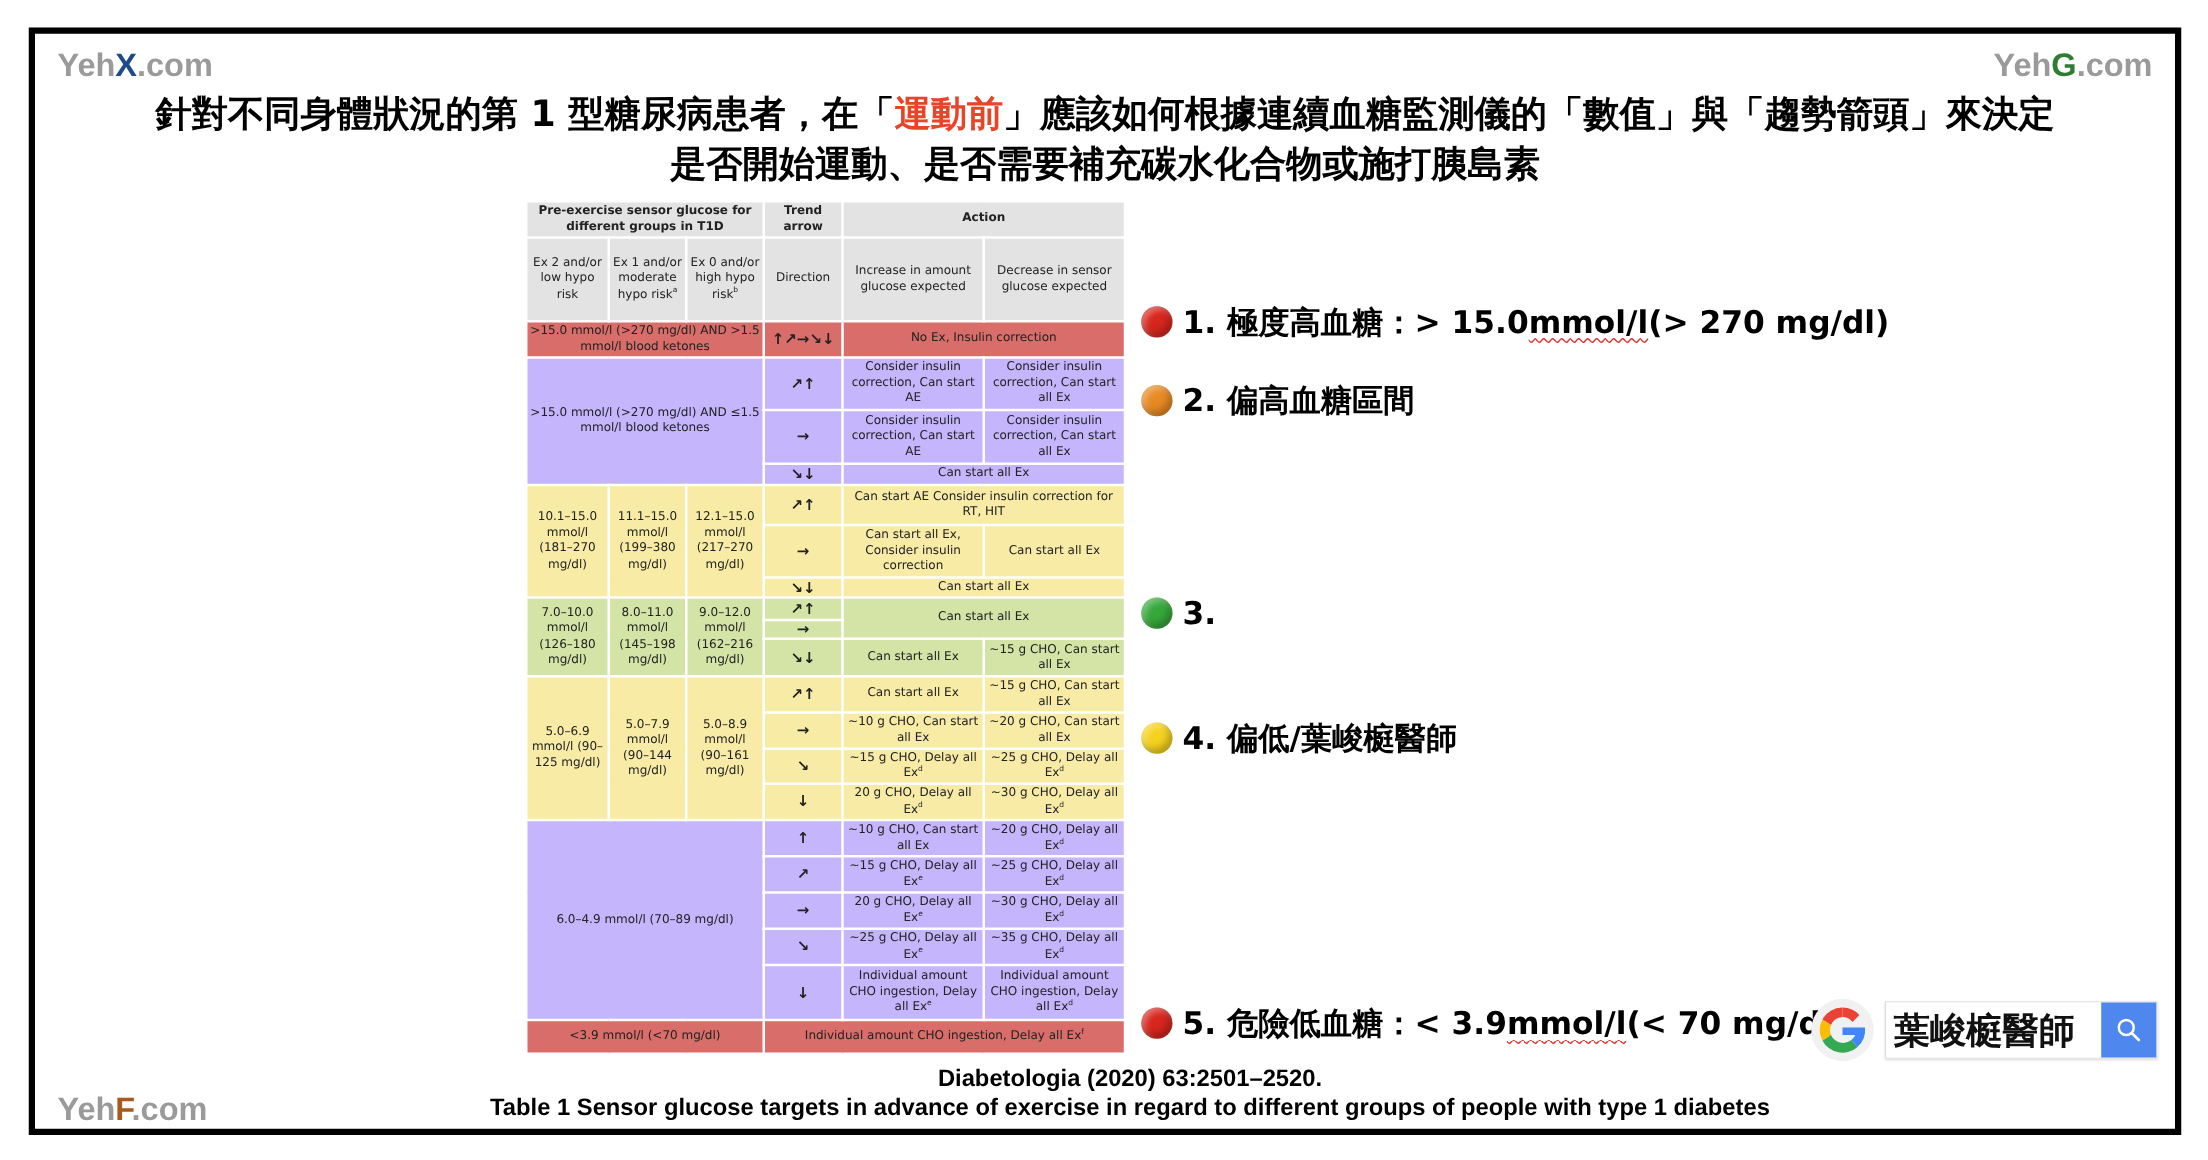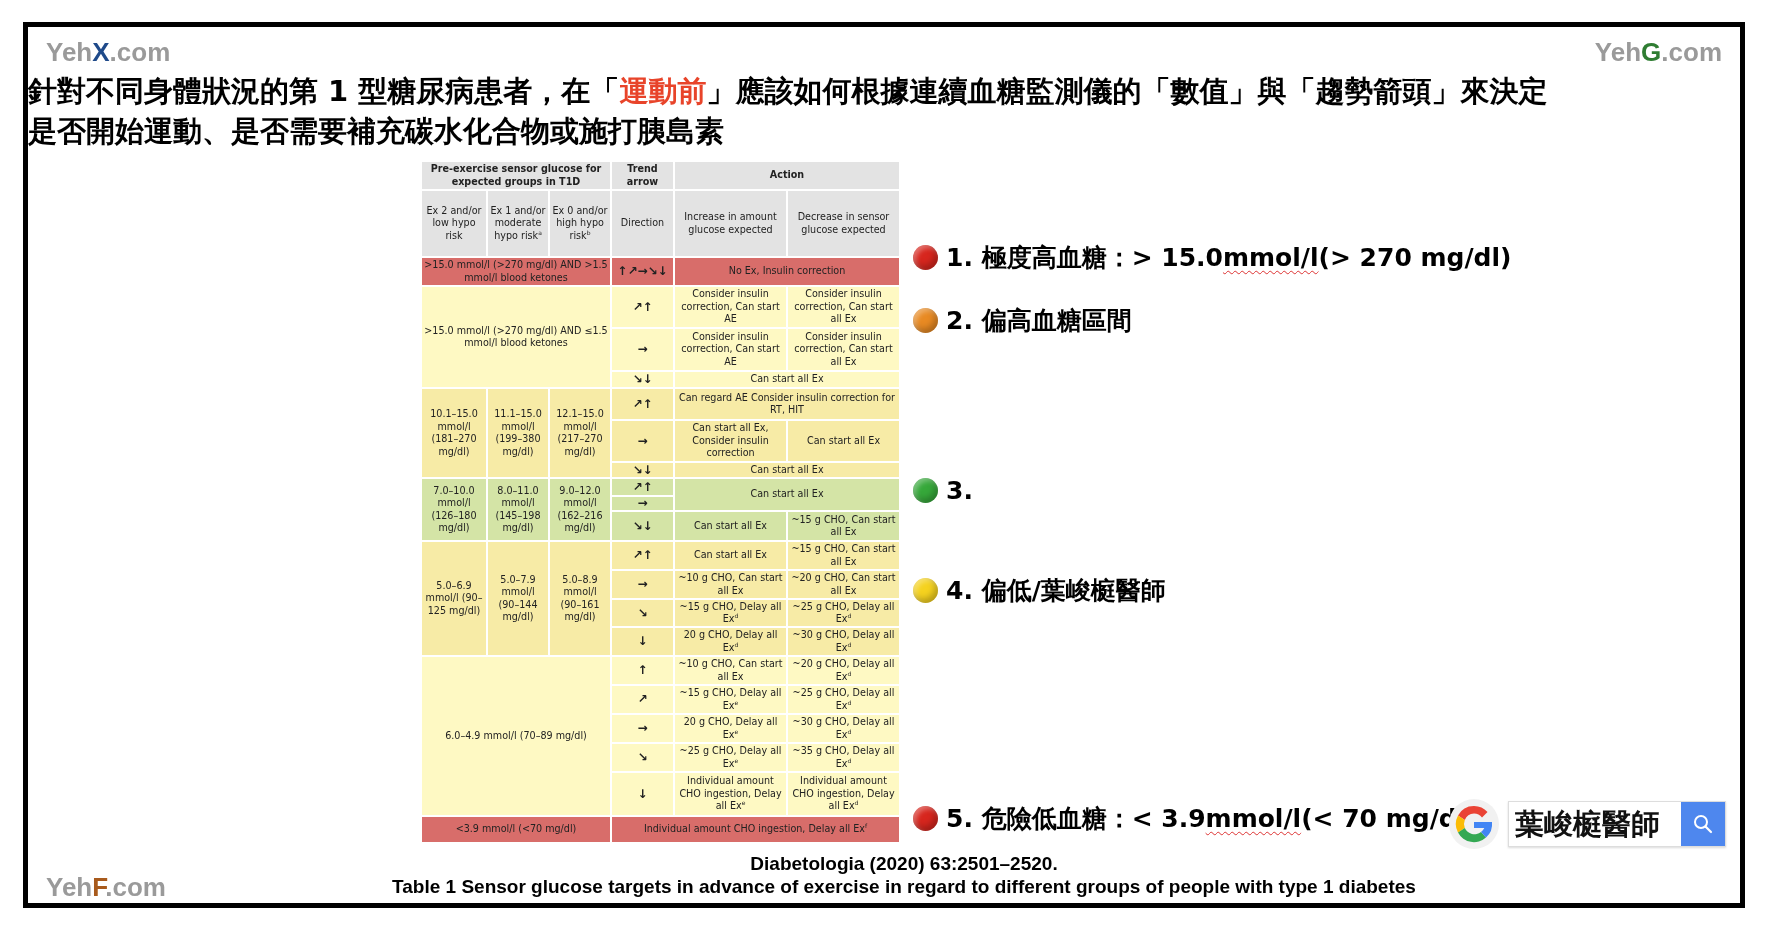--- a/index.html
+++ b/index.html
@@ -6,29 +6,29 @@
   body { width:1766px; height:928px; position:relative; overflow:hidden; font-family:"Liberation Sans", "DejaVu Sans", sans-serif; }
   .frame { position:absolute; left:23px; top:22px; width:1712px; height:876px; border:5px solid #000; background:#fff; }
   .logo { position:absolute; font-family:"Liberation Sans", sans-serif; font-weight:bold; font-size:26px; color:#9a9a9a; letter-spacing:0px; }
   .logo .hl { font-weight:bold; }
   .logo-x { left:18px; top:10px; }
   .logo-x .hl { color:#1f4a8a; }
   .logo-g { right:18px; top:10px; }
   .logo-g .hl { color:#2f7d32; }
   .logo-f { left:18px; top:845px; }
   .logo-f .hl { color:#a85a1c; }
-  .title { position:absolute; left:0; width:1712px; top:44px; text-align:left; font-family:"DejaVu Sans", sans-serif; font-weight:bold; font-size:29px; line-height:40px; color:#000; }
+  .title { position:absolute; left:0; width:1712px; top:44px; text-align:center; font-family:"DejaVu Sans", sans-serif; font-weight:bold; font-size:29px; line-height:40px; color:#000; }
   .title .red { color:#e8442a; }
 
   table.gt { position:absolute; left:392px; top:133px; width:479px; border-collapse:collapse; table-layout:fixed; font-family:"DejaVu Sans", sans-serif; font-size:9.6px; line-height:12.5px; color:#222; }
   table.gt td { border:2px solid #fff; text-align:center; vertical-align:middle; padding:0 2px; }
   .hd { background:#e3e3e3; }
   .hd.b { font-weight:bold; }
   .red-c { background:#d86d6a; }
-  .org { background:#fef9c3; }
+  .org { background:#c4b5fd; }
   .ly { background:#f7eba6; }
   .grn { background:#d4e4a6; }
   .arr { font-weight:bold; font-size:12px; }
   sup { font-size:6px; line-height:0; }
 
   .legend { position:absolute; left:885px; font-family:"DejaVu Sans", sans-serif; font-weight:bold; font-size:25px; color:#000; display:flex; align-items:center; white-space:nowrap; }
   .dot { width:25px; height:25px; border-radius:50%; margin-right:8px; box-shadow: inset -3px -4px 6px rgba(0,0,0,0.25), inset 3px 3px 5px rgba(255,255,255,0.35); }
   .u { text-decoration: underline wavy #d33; text-decoration-thickness:1px; text-underline-offset:4px; }
 
   .caption { position:absolute; left:0; width:1752px; top:825px; text-align:center; font-family:"Liberation Sans", sans-serif; font-weight:bold; font-size:19px; line-height:23px; color:#000; }
@@ -60,21 +60,21 @@
     <colgroup>
       <col style="width:66px">
         <col style="width:62px">
         <col style="width:62px">
         <col style="width:63px">
         <col style="width:113px">
         <col style="width:113px">
     </colgroup>
     <tbody>
         <tr style="height:29px">
-      <td colspan="3" class="hd b">Pre-exercise sensor glucose for expected groups in T1D</td>
+      <td colspan="3" class="hd b">Pre-exercise sensor glucose for different groups in T1D</td>
       <td class="hd b">Trend arrow</td>
       <td colspan="2" class="hd b">Action</td>
     </tr>
     <tr style="height:67px">
       <td class="hd">Ex 2 and/or low hypo risk</td>
       <td class="hd"><span>Ex 1 and/or moderate hypo risk</span><sup>a</sup></td>
       <td class="hd"><span>Ex 0 and/or high hypo risk</span><sup>b</sup></td>
       <td class="hd">Direction</td>
       <td class="hd">Increase in amount glucose expected</td>
       <td class="hd">Decrease in sensor glucose expected</td>
@@ -100,21 +100,21 @@
     <tr style="height:17px">
       <td class="org arr">↘↓</td>
       <td colspan="2" class="org">Can start all Ex</td>
     </tr>
 
     <tr style="height:32px">
       <td rowspan="3" class="ly">10.1–15.0 mmol/l (181–270 mg/dl)</td>
       <td rowspan="3" class="ly">11.1–15.0 mmol/l (199–380 mg/dl)</td>
       <td rowspan="3" class="ly">12.1–15.0 mmol/l (217–270 mg/dl)</td>
       <td class="ly arr">↗↑</td>
-      <td colspan="2" class="ly">Can regard AE Consider insulin correction for RT, HIT</td>
+      <td colspan="2" class="ly">Can start AE Consider insulin correction for RT, HIT</td>
     </tr>
     <tr style="height:42px">
       <td class="ly arr">→</td>
       <td class="ly">Can start all Ex, Consider insulin correction</td>
       <td class="ly">Can start all Ex</td>
     </tr>
     <tr style="height:16px">
       <td class="ly arr">↘↓</td>
       <td colspan="2" class="ly">Can start all Ex</td>
     </tr>

